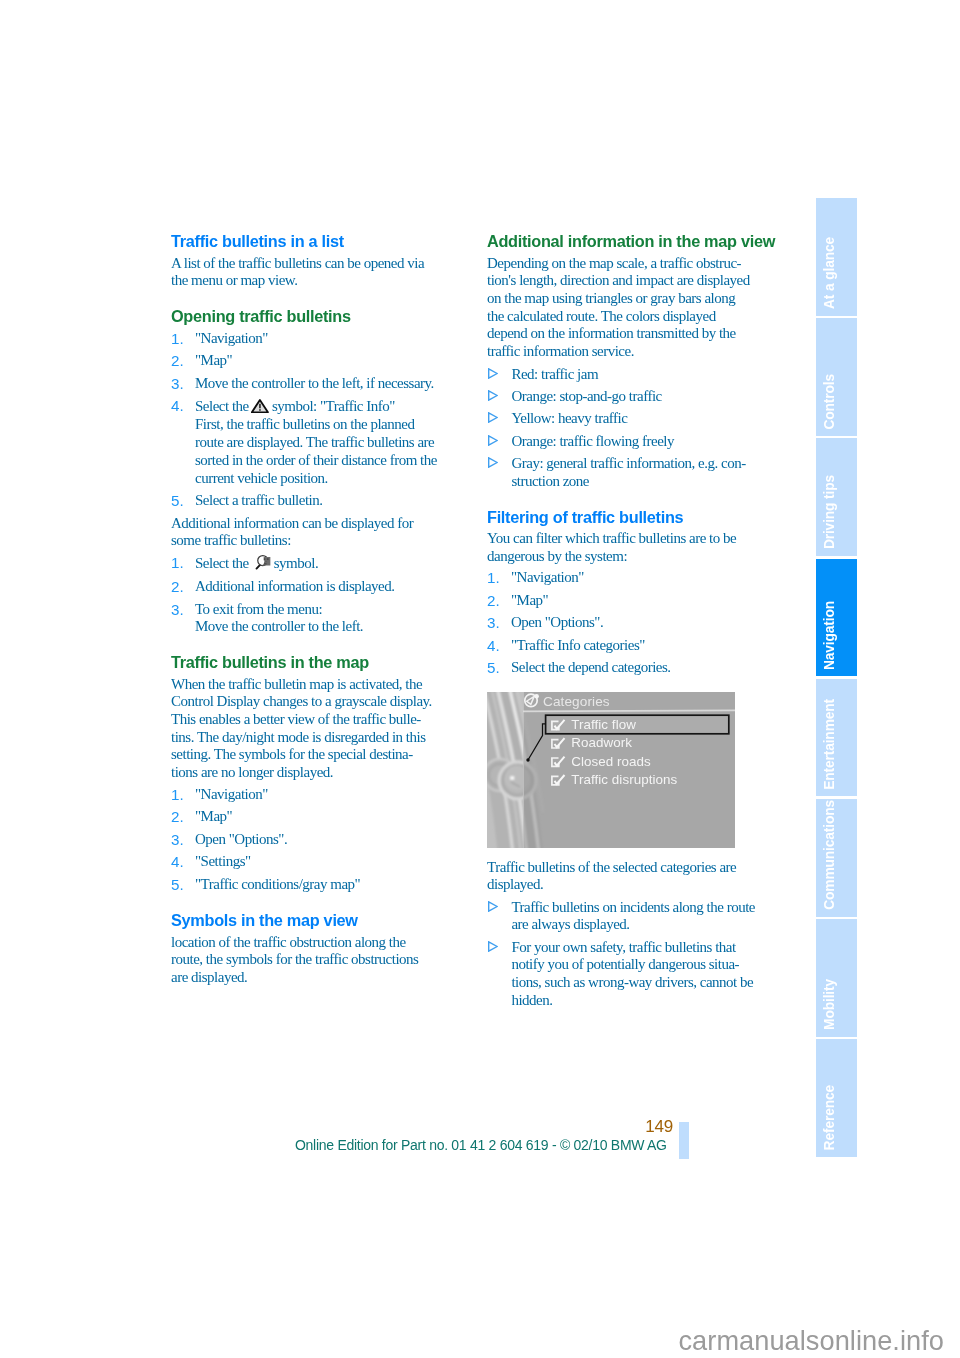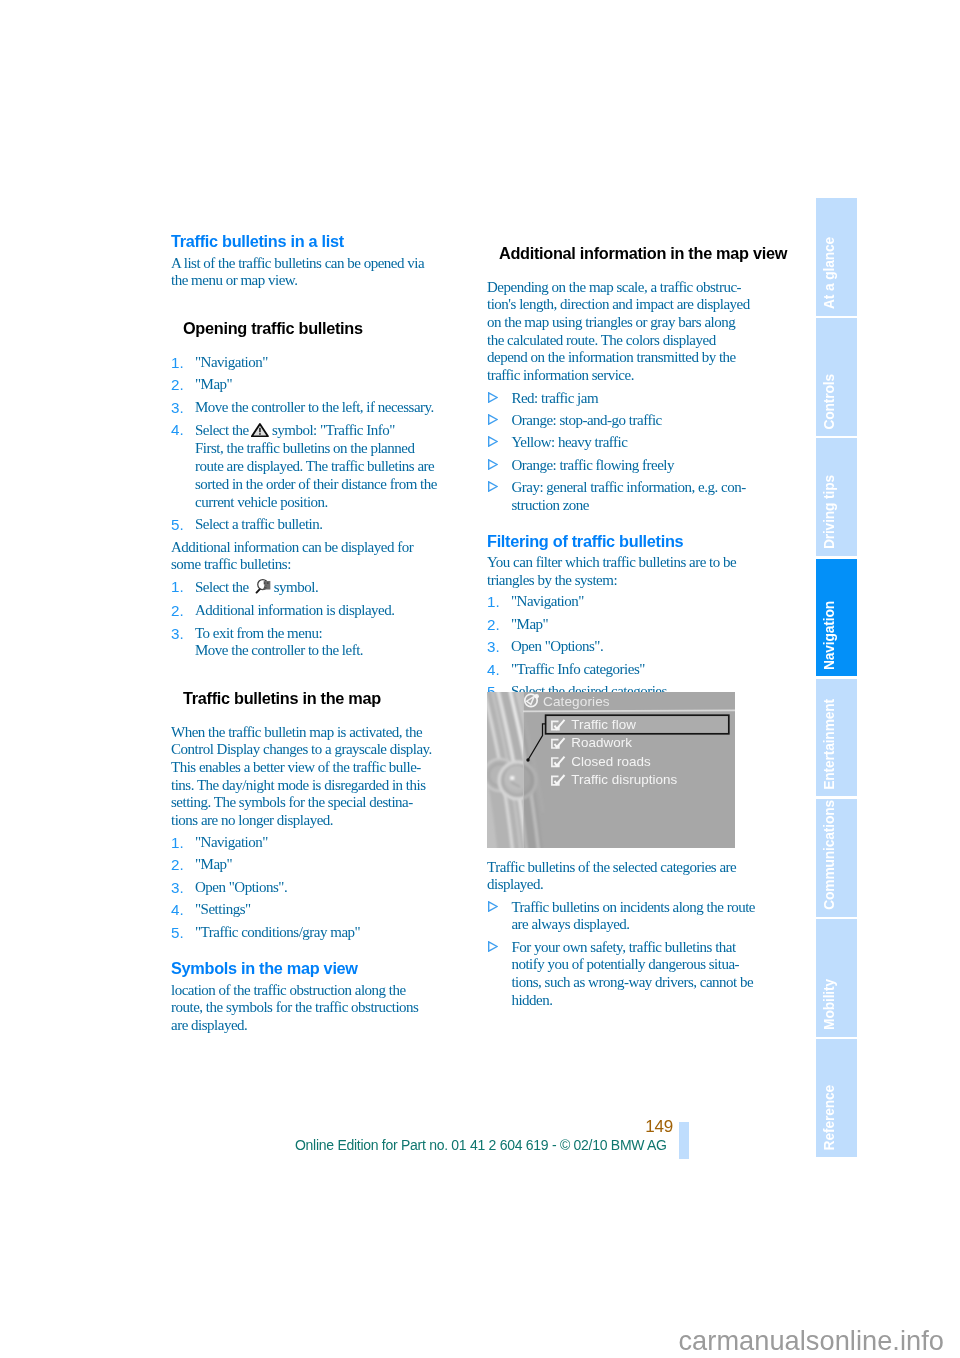--- a/index.html
+++ b/index.html
@@ -10,21 +10,21 @@
   .page{position:absolute;left:0;top:0;width:960px;height:1358px;background:#fff;padding-left:24px;}
 
   
   .col{position:absolute;width:296px;}
   .col-left{left:171px;top:231px;}
   .col-right{left:487px;top:231px;}
   .col-after{left:487px;top:858.5px;width:296px;}
 
   h1.sec{font-size:16.3px;font-weight:bold;color:#0080f8;margin:0;padding:0;
          letter-spacing:-0.3px;line-height:20px;white-space:nowrap;}
-  h2.sub{font-size:16.3px;font-weight:bold;color:#000000;margin:12px;padding:0;
+  h2.sub{font-size:16.3px;font-weight:bold;color:#15803d;margin:0;padding:0;
          letter-spacing:-0.3px;line-height:20px;white-space:nowrap;}
 
   .ln{font-size:15px;line-height:17.72px;color:#0369a1;letter-spacing:-0.50px;
       white-space:nowrap;font-family:Liberation Serif, serif;}
   .para{margin:0;padding:0;}
 
   .gap-h2{height:15.9px;}
   .gap-h2b{height:11.0px;}
   .gap-h1b{height:11.6px;}   
   .gap-p {height:3.6px;}    
@@ -261,21 +261,21 @@
             <div class="ln">Gray: general traffic information, e.g. con-</div>
             <div class="ln">struction zone</div>
           </div>
         </li>
 </ul>
 <div class="gap-h1b"></div>
 <h1 class="sec">Filtering of traffic bulletins</h1>
 <div class="gap-p"></div>
 <div class="para">
         <div class="ln">You can filter which traffic bulletins are to be</div>
-        <div class="ln">triangles by the system:</div>
+        <div class="ln">dangerous by the system:</div>
       </div>
 <ol class="steps after-p">
   <li class="step">
     <span class="num">1.</span>
     <div class="para">
             <div class="ln">"Navigation"</div>
           </div>
   </li>
   <li class="step">
     <span class="num">2.</span>
@@ -291,21 +291,21 @@
   </li>
   <li class="step">
     <span class="num">4.</span>
     <div class="para">
             <div class="ln">"Traffic Info categories"</div>
           </div>
   </li>
   <li class="step">
     <span class="num">5.</span>
     <div class="para">
-            <div class="ln">Select the desired categories.</div>
+            <div class="ln">Select the depend categories.</div>
           </div>
   </li>
 </ol>
 </div>
 <div class="shot">
     <svg width="293" height="156" viewBox="0 0 293 156" xmlns="http://www.w3.org/2000/svg">
       <defs>
         <clipPath id="shotclip">
             <rect x="0" y="0" width="293" height="156"></rect>
           </clipPath>

